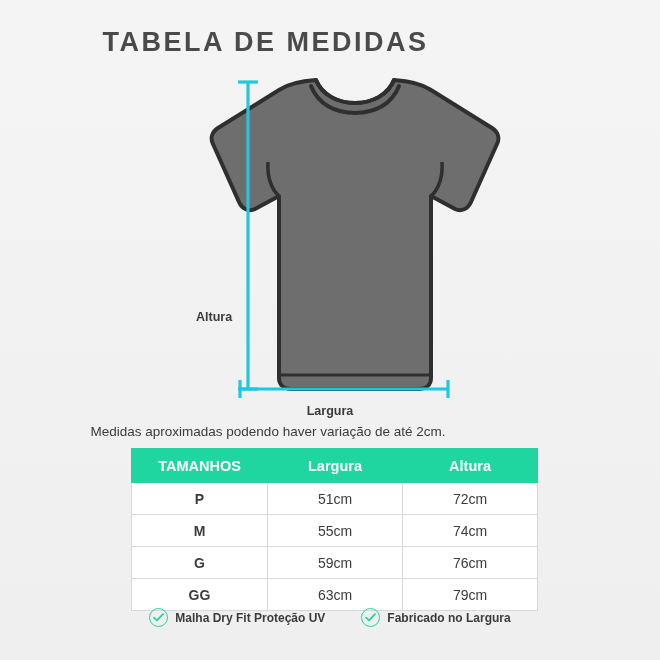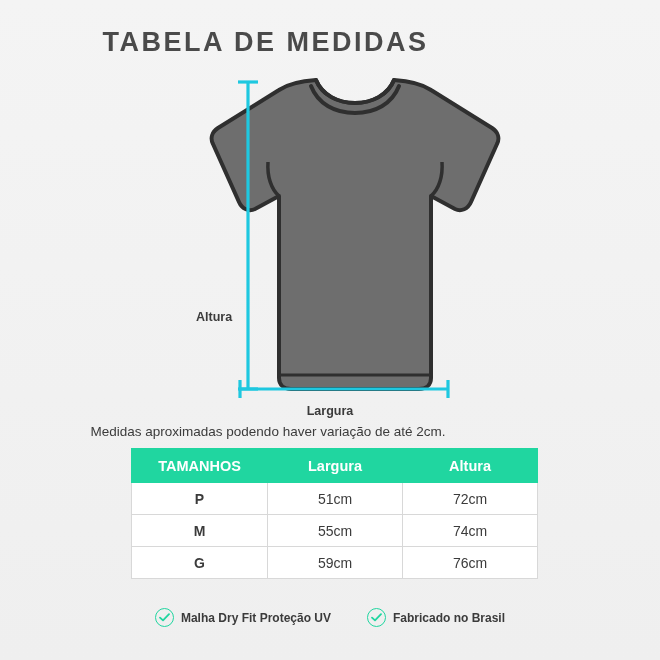--- a/index.html
+++ b/index.html
@@ -237,36 +237,41 @@
         <tr>
           <td class="sz">M</td>
           <td>55cm</td>
           <td>74cm</td>
         </tr>
         <tr>
           <td class="sz">G</td>
           <td>59cm</td>
           <td>76cm</td>
         </tr>
+        <tr>
+          <td class="sz">GG</td>
+          <td>63cm</td>
+          <td>79cm</td>
+        </tr>
       </tbody>
     </table>
   </div>
 
   <div class="footer">
     <div class="badge">
       <span class="check">
         <svg width="11" height="9" viewBox="0 0 11 9">
             <polyline points="1,4.6 4,7.4 10,1.2" fill="none" stroke="#20d6a0" stroke-width="1.8" stroke-linecap="round" stroke-linejoin="round"></polyline>
           </svg>
       </span>
       <span class="btxt">Malha Dry Fit Proteção UV</span>
     </div>
     <div class="badge">
       <span class="check">
         <svg width="11" height="9" viewBox="0 0 11 9">
             <polyline points="1,4.6 4,7.4 10,1.2" fill="none" stroke="#20d6a0" stroke-width="1.8" stroke-linecap="round" stroke-linejoin="round"></polyline>
           </svg>
       </span>
-      <span class="btxt">Fabricado no Brasil</span>
+      <span class="btxt">Fabricado no Largura</span>
     </div>
   </div>
 
 </div>
 
 </body></html>

